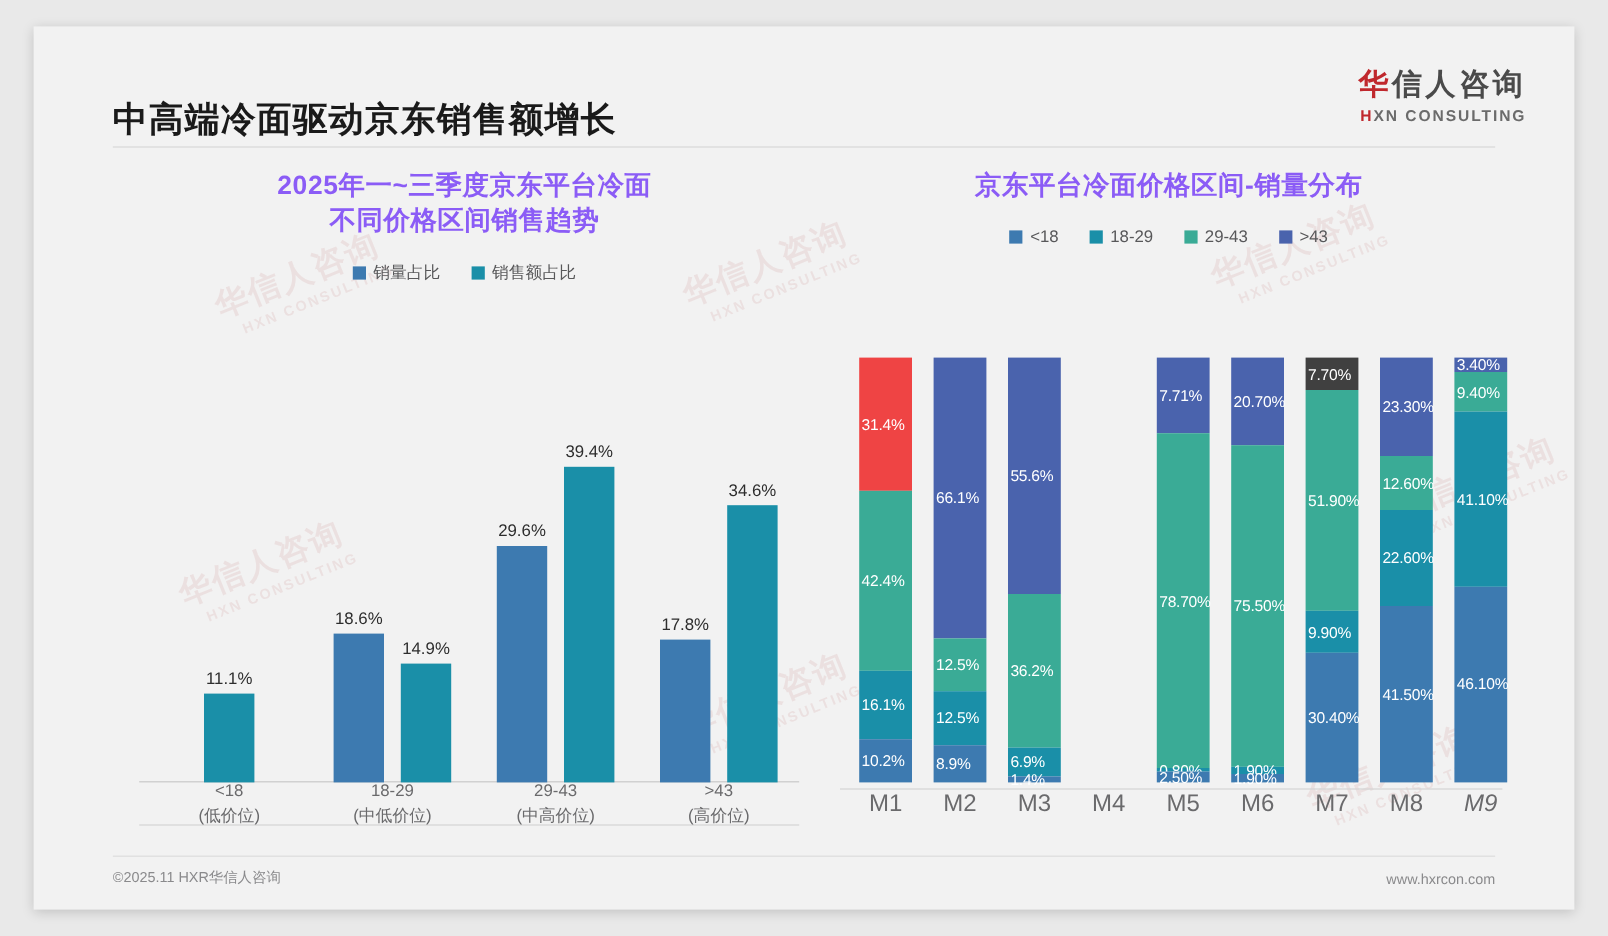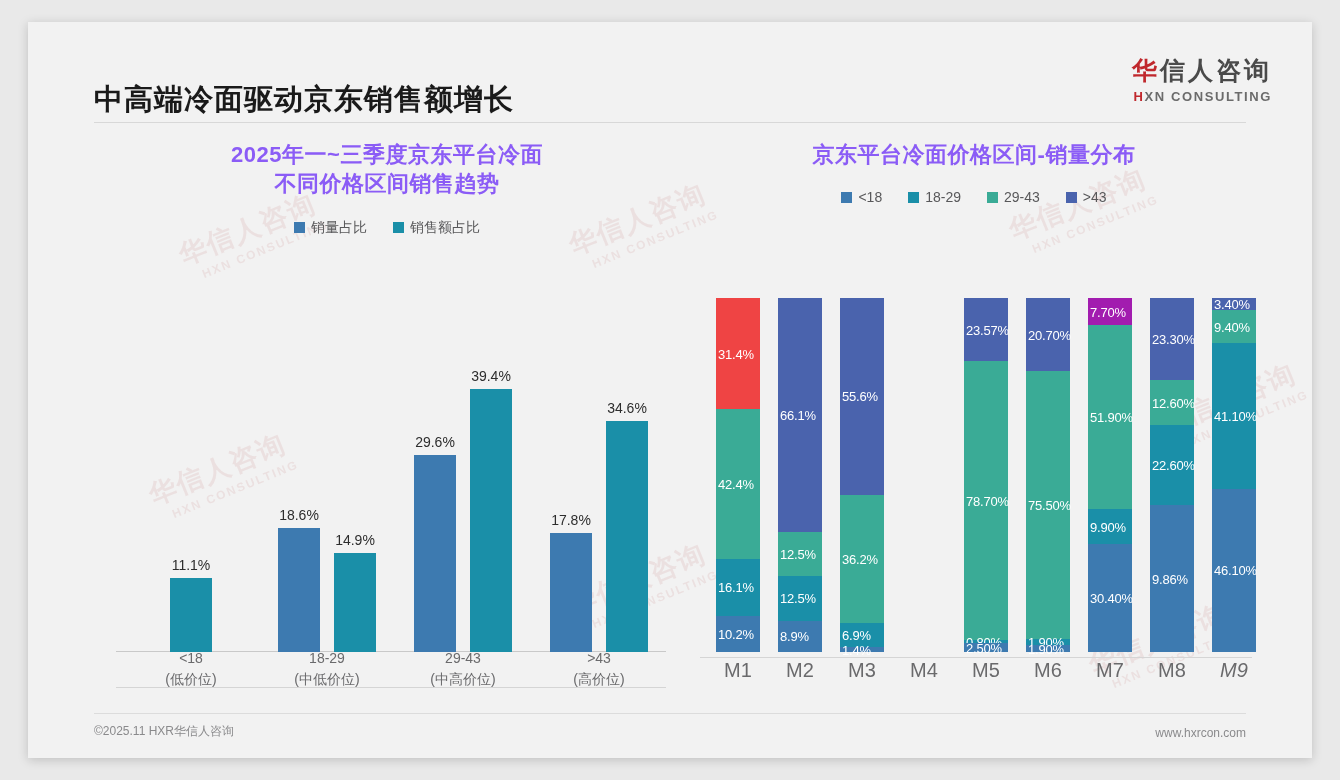--- a/index.html
+++ b/index.html
@@ -324,21 +324,21 @@
             <div class="seg-label">6.9%</div>
           </div>
           <div class="seg" style="flex: 1.4 0 0px; background: rgb(61, 122, 176);">
             <div class="seg-label">1.4%</div>
           </div>
         </div>
         <div class="m-label" style="left: 140px;">M3</div>
         <div class="m-label" style="left: 202px;">M4</div>
         <div class="stack" style="left: 264px;">
           <div class="seg" style="flex: 17.9 0 0px; background: rgb(74, 99, 173);">
-            <div class="seg-label">23.57%</div>
+            <div class="seg-label">7.71%</div>
           </div>
           <div class="seg" style="flex: 78.7 0 0px; background: rgb(58, 171, 150);">
             <div class="seg-label">78.70%</div>
           </div>
           <div class="seg" style="flex: 0.8 0 0px; background: rgb(26, 143, 168);">
             <div class="seg-label">0.80%</div>
           </div>
           <div class="seg" style="flex: 2.5 0 0px; background: rgb(61, 122, 176);">
             <div class="seg-label">2.50%</div>
           </div>
@@ -353,21 +353,21 @@
           </div>
           <div class="seg" style="flex: 1.9 0 0px; background: rgb(26, 143, 168);">
             <div class="seg-label">1.90%</div>
           </div>
           <div class="seg" style="flex: 1.9 0 0px; background: rgb(61, 122, 176);">
             <div class="seg-label">1.90%</div>
           </div>
         </div>
         <div class="m-label" style="left: 326px;">M6</div>
         <div class="stack" style="left: 388px;">
-          <div class="seg" style="flex: 7.7 0 0px; background: #a21caf;">
+          <div class="seg" style="flex: 7.7 0 0px; background: #404040;">
             <div class="seg-label">7.70%</div>
           </div>
           <div class="seg" style="flex: 51.9 0 0px; background: rgb(58, 171, 150);">
             <div class="seg-label">51.90%</div>
           </div>
           <div class="seg" style="flex: 9.9 0 0px; background: rgb(26, 143, 168);">
             <div class="seg-label">9.90%</div>
           </div>
           <div class="seg" style="flex: 30.4 0 0px; background: rgb(61, 122, 176);">
             <div class="seg-label">30.40%</div>
@@ -378,21 +378,21 @@
           <div class="seg" style="flex: 23.3 0 0px; background: rgb(74, 99, 173);">
             <div class="seg-label">23.30%</div>
           </div>
           <div class="seg" style="flex: 12.6 0 0px; background: rgb(58, 171, 150);">
             <div class="seg-label">12.60%</div>
           </div>
           <div class="seg" style="flex: 22.6 0 0px; background: rgb(26, 143, 168);">
             <div class="seg-label">22.60%</div>
           </div>
           <div class="seg" style="flex: 41.5 0 0px; background: rgb(61, 122, 176);">
-            <div class="seg-label">9.86%</div>
+            <div class="seg-label">41.50%</div>
           </div>
         </div>
         <div class="m-label" style="left: 450px;">M8</div>
         <div class="stack" style="left: 512px;">
           <div class="seg" style="flex: 3.4 0 0px; background: rgb(74, 99, 173);">
             <div class="seg-label">3.40%</div>
           </div>
           <div class="seg" style="flex: 9.4 0 0px; background: rgb(58, 171, 150);">
             <div class="seg-label">9.40%</div>
           </div>

